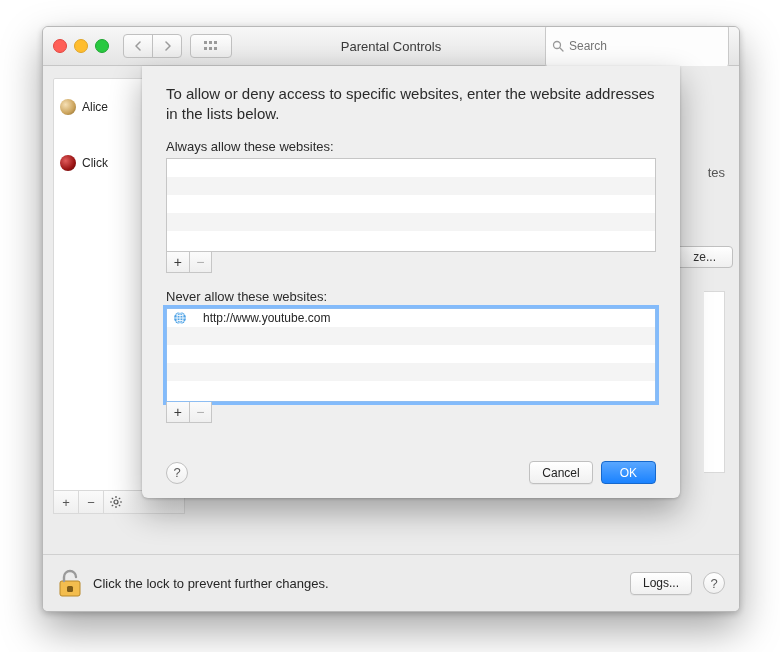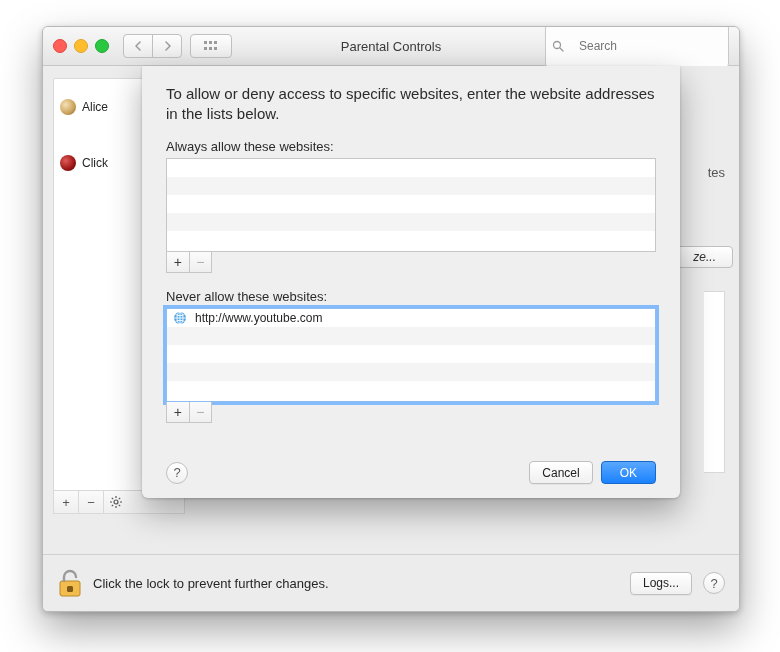--- a/index.html
+++ b/index.html
@@ -51,21 +51,21 @@
     display:flex;align-items:center;justify-content:center;
     border:1px solid #c0c0c0;border-radius:4px;height:22px;width:40px;
     background:linear-gradient(#fdfdfd,#ececec);color:#9b9b9b;
   }
   .title{
     position:absolute;left:0;right:0;text-align:center;font-size:13px;color:#3a3a3a;pointer-events:none;
   }
   .search{
     margin-left:auto;
     height:22px;width:170px;border:1px solid #c9c9c9;border-radius:4px;
-    background:#fdfdfd;display:flex;align-items:center;padding:10px 6px;gap:15px;
+    background:#fdfdfd;display:flex;align-items:center;padding:10px 6px;gap:5px;
     color:#9a9a9a;
   }
   .search svg{flex:none;}
   .search input{all:unset;flex:1;font-size:12px;color:#333;}
   
   .prefbody{position:absolute;top:39px;left:0;right:0;bottom:0;background:var(--win-bg);}
   .sidebar{
     position:absolute;left:10px;top:12px;width:130px;height:412px;
     background:#ffffff;border:1px solid var(--border-light);border-radius:2px 2px 0 0;
   }
@@ -78,21 +78,21 @@
     display:flex;border:1px solid var(--border-light);border-top:1px solid var(--border-light);
     background:linear-gradient(#fafafa,#efefef);
   }
   .sb-btns div{width:24px;display:flex;align-items:center;justify-content:center;color:#555;font-size:13px;}
   .sb-btns div+div{border-left:1px solid var(--border-light);}
   
   .rlabel{position:absolute;right:14px;top:99px;color:#555;font-size:13px;}
   .rbtn{
     position:absolute;right:6px;top:180px;height:20px;padding:0 16px;
     border:1px solid #c0c0c0;border-radius:4px;background:linear-gradient(#fff,#efefef);
-    font-size:12px;color:#333;display:flex;align-items:center;font-style:italic;
+    font-size:12px;color:#333;display:flex;align-items:center;
   }
   .rbox{
     position:absolute;right:14px;top:225px;width:20px;height:180px;
     background:#fff;border:1px solid var(--border-light);border-left:none;
   }
   
   .lockrow{
     position:absolute;left:0;right:0;bottom:0;height:56px;
     border-top:1px solid #d0d0d0;background:#ececec;
     display:flex;align-items:center;padding:0 14px;gap:10px;
@@ -115,21 +115,21 @@
     box-shadow:0 14px 32px rgba(0,0,0,.32),0 1px 3px rgba(0,0,0,.2);
     padding:18px 24px 16px 24px;
     box-sizing:border-box;
   }
   .sheet .desc{font-size:15px;color:#2b2b2b;margin-bottom:14px;line-height:1.35;}
   .sheet .lbl{font-size:13px;color:#2b2b2b;margin-bottom:4px;}
   .listbox{
     height:92px;border:1px solid #c6c6c6;background:#ffffff;overflow:hidden;
   }
   .listbox.focus{box-shadow:0 0 0 3px rgba(95,170,255,.75);border-color:#8dbdf2;}
-  .listrow{height:18px;display:flex;align-items:center;padding:0 6px;gap:8px;font-size:12px;}
+  .listrow{height:18px;display:flex;align-items:center;padding:0 6px;gap:16px;font-size:12px;}
   .listrow:nth-child(even){background:#f4f4f4;}
   .globe{width:14px;height:14px;}
   .addrem{
     display:flex;height:20px;margin-top:0;
     border:1px solid #c6c6c6;border-top:none;width:44px;background:linear-gradient(#fbfbfb,#efefef);
   }
   .addrem div{width:22px;display:flex;align-items:center;justify-content:center;color:#3a3a3a;font-size:14px;}
   .addrem div+div{border-left:1px solid #c6c6c6;color:#aeaeae;}
   .sheet-foot{
     position:absolute;left:24px;right:24px;bottom:14px;

